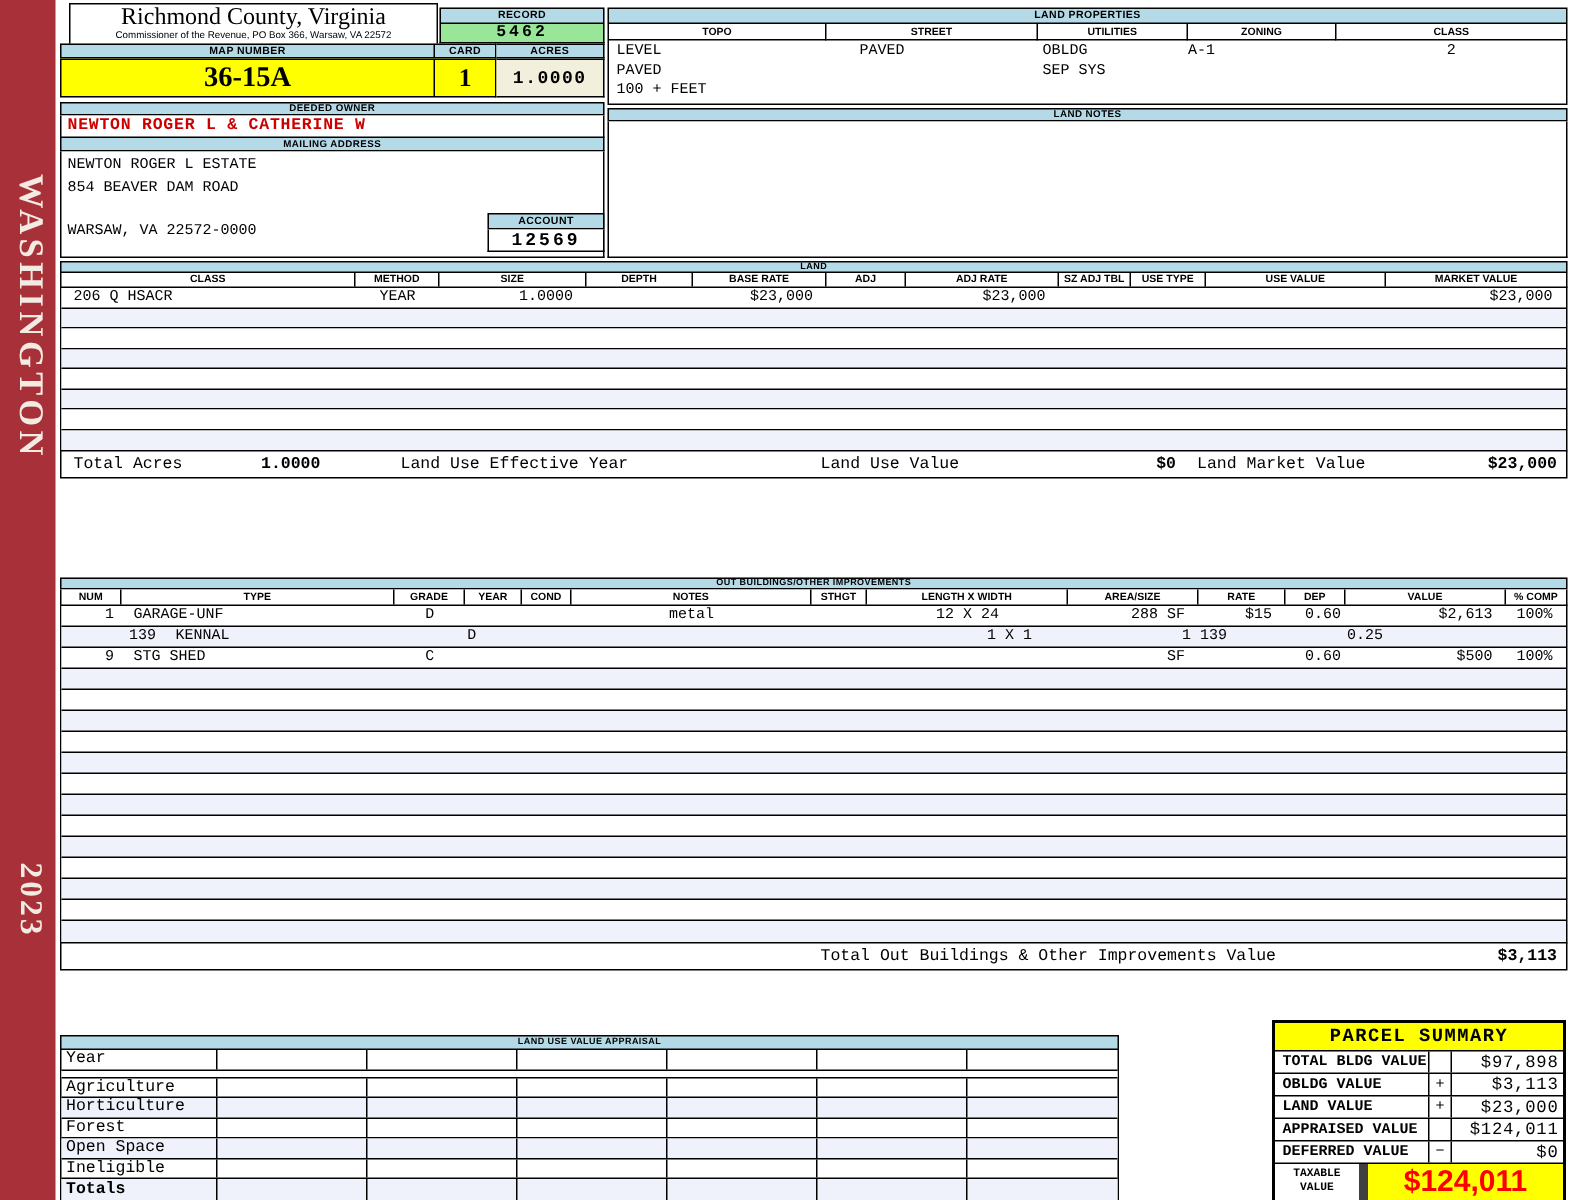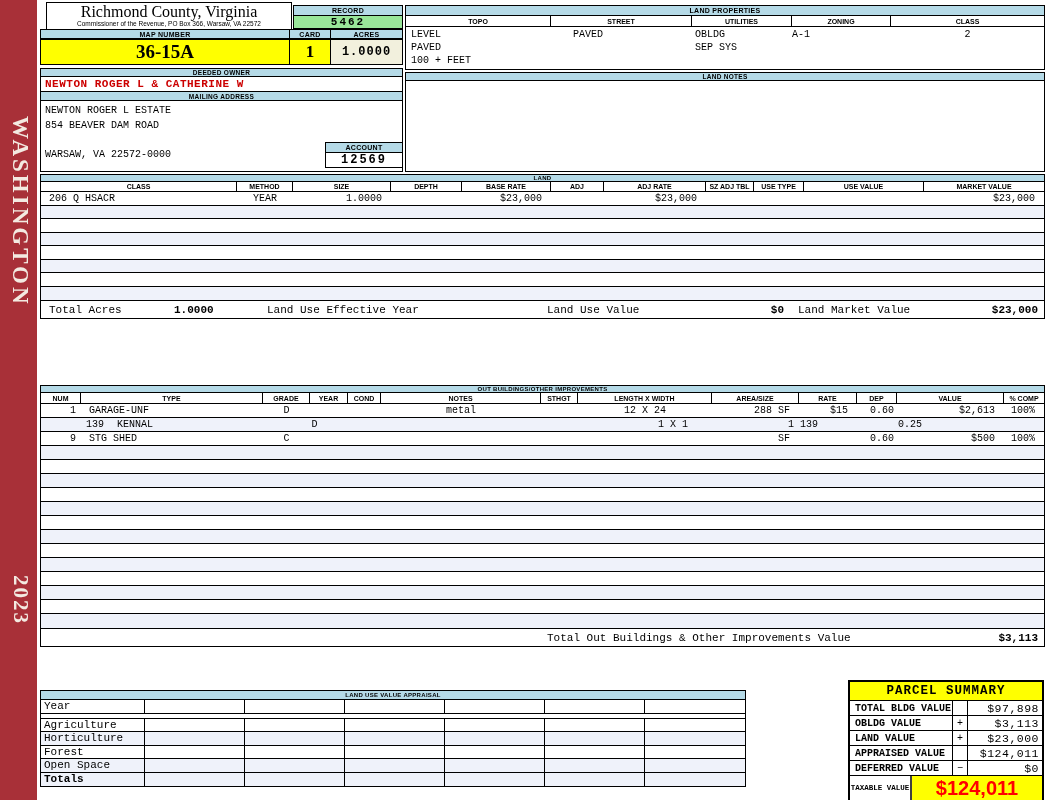--- a/index.html
+++ b/index.html
@@ -120,21 +120,21 @@
   .ps-row { display:flex; height:15px; border-bottom:1px solid #000; }
   .ps-label { width:103px; font-family:"Liberation Mono","DejaVu Sans Mono",monospace; font-weight:bold; font-size:10px;
               display:flex; align-items:center; padding-left:5px; border-right:1px solid #000; white-space:nowrap; }
   .ps-op { width:15px; font-family:"Liberation Mono","DejaVu Sans Mono",monospace; font-size:10px;
            display:flex; align-items:center; justify-content:center; border-right:1px solid #000; }
   .ps-val { flex:1; font-family:"Liberation Mono","DejaVu Sans Mono",monospace; font-size:11.5px;
             display:flex; align-items:center; justify-content:flex-end; padding-right:3px; letter-spacing:.5px; }
   .ps-tax { display:flex; height:24px; }
   .ps-taxlabel { width:62px; font-family:"Liberation Mono","DejaVu Sans Mono",monospace; font-weight:bold; font-size:7.5px;
                  line-height:9px; display:flex; align-items:center; justify-content:center; text-align:center;
-                 border-right:2px solid #404040; white-space:pre-line; }
+                 border-right:6px solid #404040; white-space:pre-line; }
   .ps-taxval { flex:1; background:#ffff00; color:#ff0000; font-weight:bold; font-size:20px;
                display:flex; align-items:center; justify-content:center; }
 </style>
 </head>
 <body>
 
 <div class="abs sidebar">
   <div class="abs vtext washington">WASHINGTON</div>
   <div class="abs vtext yeartag">2023</div>
 </div>
@@ -367,20 +367,29 @@
     </div>
     <div class="ap-row alt">
       <div class="ap-label">Open Space</div>
       <div class="ap-cell"></div>
       <div class="ap-cell"></div>
       <div class="ap-cell"></div>
       <div class="ap-cell"></div>
       <div class="ap-cell"></div>
       <div class="ap-cell"></div>
     </div>
+    <div class="ap-row">
+      <div class="ap-label">Ineligible</div>
+      <div class="ap-cell"></div>
+      <div class="ap-cell"></div>
+      <div class="ap-cell"></div>
+      <div class="ap-cell"></div>
+      <div class="ap-cell"></div>
+      <div class="ap-cell"></div>
+    </div>
     <div class="ap-row alt">
       <div class="ap-label b">Totals</div>
       <div class="ap-cell"></div>
       <div class="ap-cell"></div>
       <div class="ap-cell"></div>
       <div class="ap-cell"></div>
       <div class="ap-cell"></div>
       <div class="ap-cell"></div>
     </div>
   </div>

